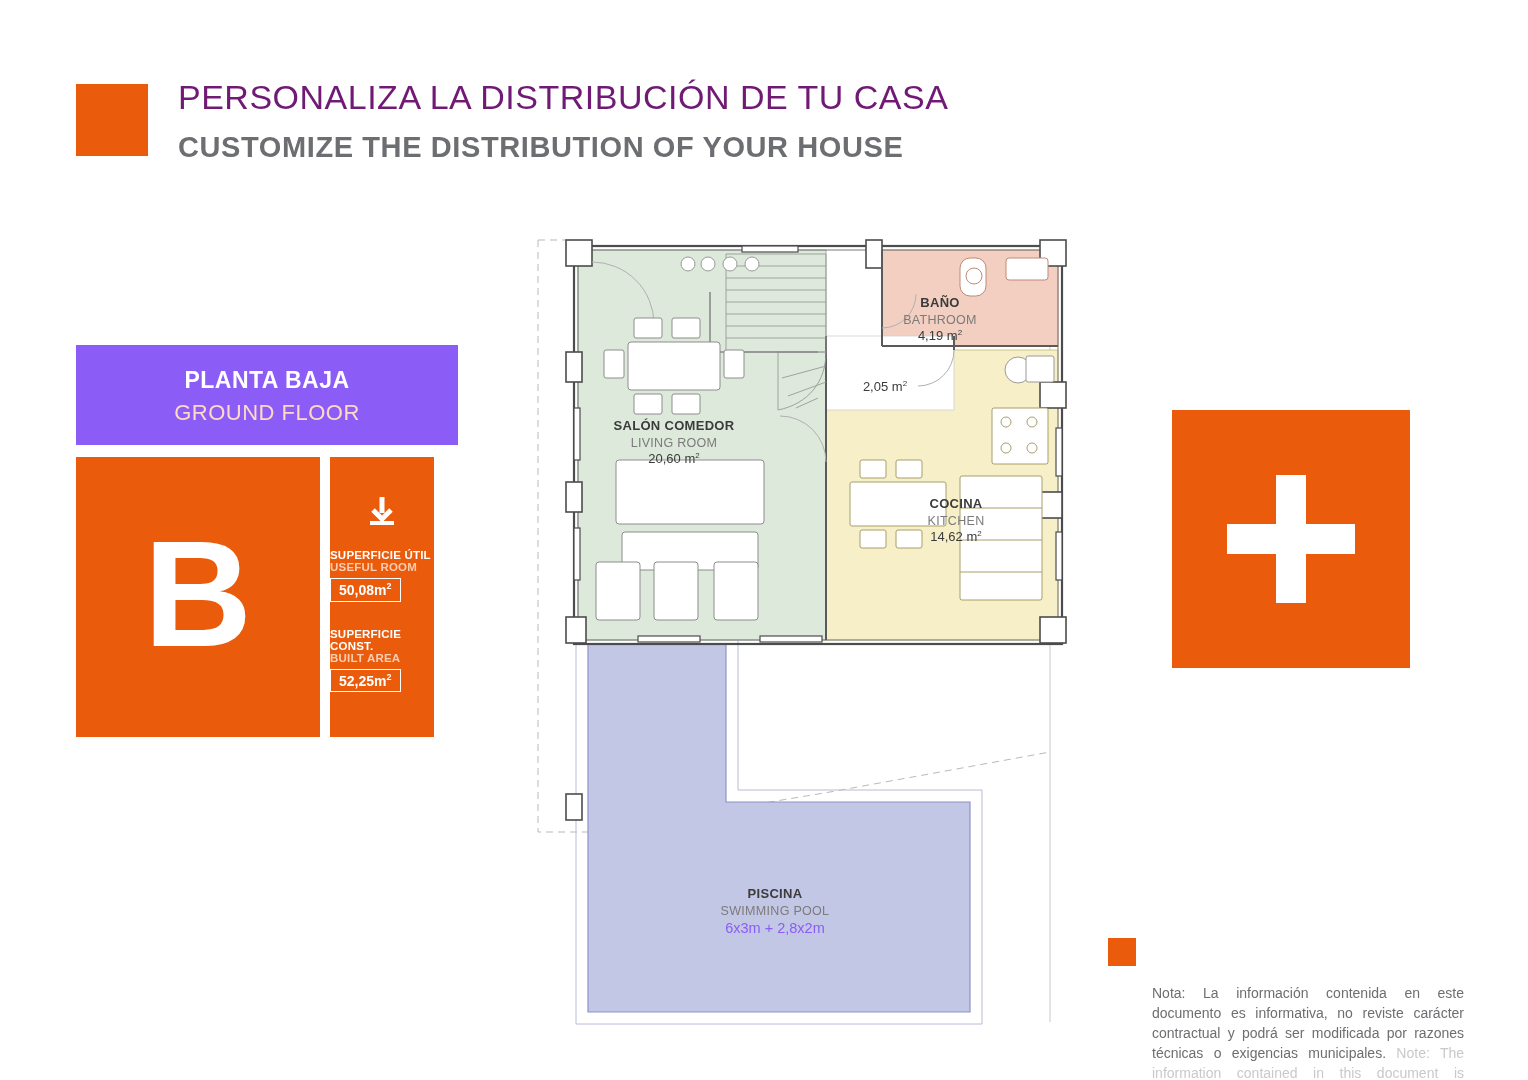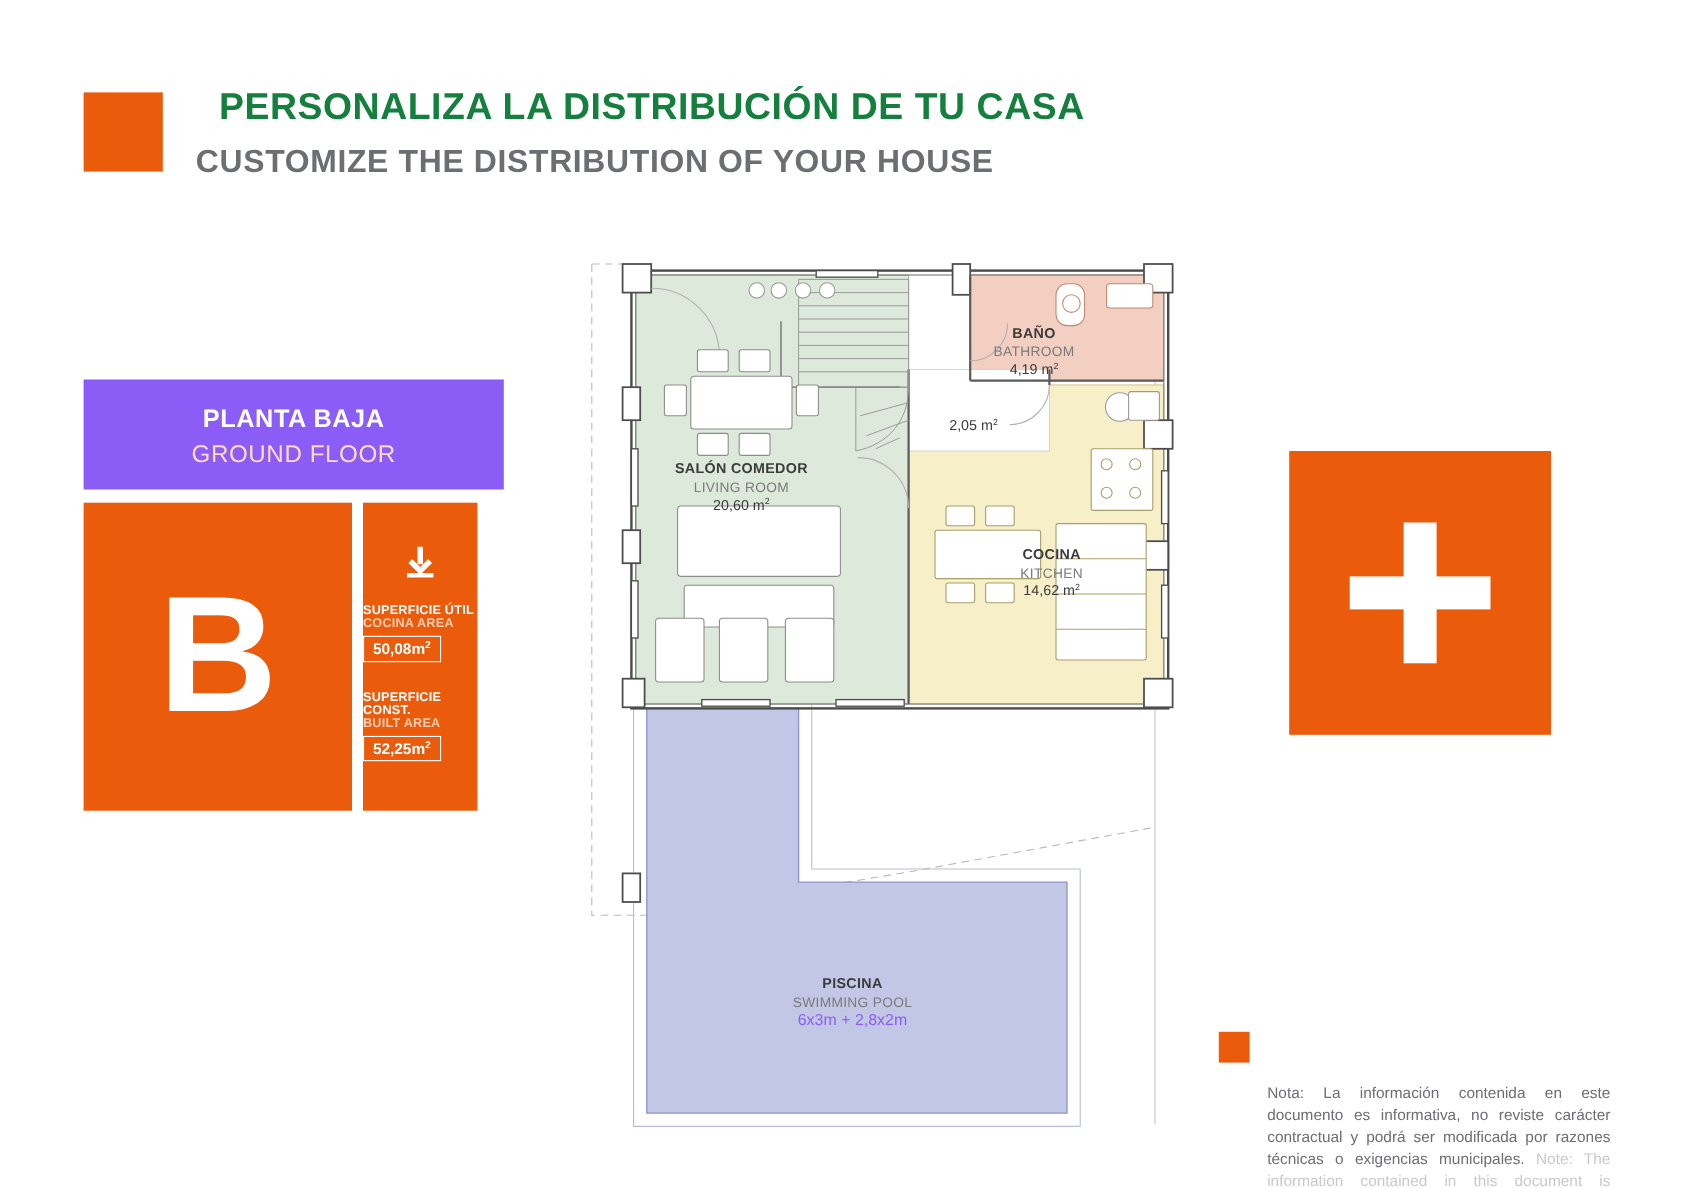--- a/index.html
+++ b/index.html
@@ -27,25 +27,24 @@
     top: 84px;
     width: 72px;
     height: 72px;
     background: #ea5b0c;
   }
   .header-title {
     position: absolute;
     left: 178px;
     top: 78px;
     font-size: 34px;
-    font-weight: bold;
+    font-weight: normal;
     letter-spacing: 0.5px;
-    color: #15803d;
+    color: #701a75;
     white-space: nowrap;
-    margin-left: 21px;
   }
   .header-subtitle {
     position: absolute;
     left: 178px;
     top: 131px;
     font-size: 29px;
     font-weight: bold;
     letter-spacing: 0.6px;
     color: #6d6e71;
     white-space: nowrap;
@@ -245,21 +244,21 @@
     <div class="dl-icon">
       <svg width="38" height="38" viewBox="0 0 38 38">
         <path d="M19 6 L19 22" stroke="#ffffff" stroke-width="5" fill="none"></path>
         <path d="M10 19 L19 28 L28 19" stroke="#ffffff" stroke-width="5" fill="none" stroke-linejoin="miter"></path>
         <rect x="7" y="30" width="24" height="4" fill="#ffffff"></rect>
       </svg>
     </div>
 
     <div class="area-group">
       <div class="t1">SUPERFICIE ÚTIL</div>
-      <div class="t2">COCINA AREA</div>
+      <div class="t2">USEFUL ROOM</div>
       <div class="area-val">
         <span>50,08m</span><sup>2</sup>
       </div>
     </div>
 
     <div class="area-group second">
       <div class="t1">SUPERFICIE CONST.</div>
       <div class="t2">BUILT AREA</div>
       <div class="area-val">
         <span>52,25m</span><sup>2</sup>

